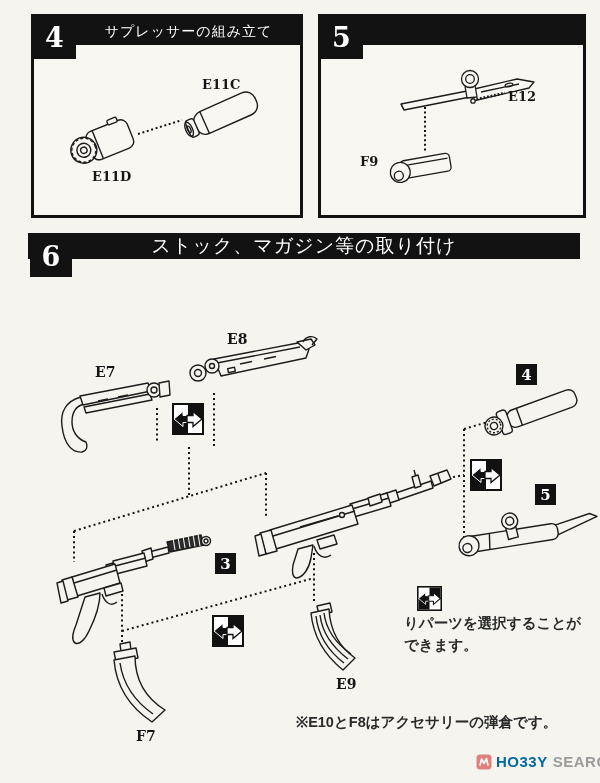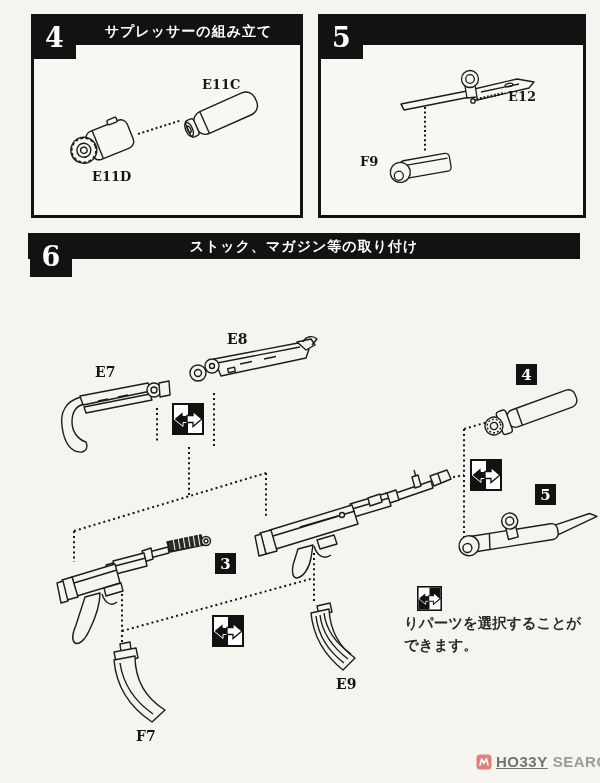--- a/index.html
+++ b/index.html
@@ -12,28 +12,28 @@
   .panel{ position:absolute; border:3px solid #121212; background:#f8f7f2; box-sizing:border-box; }
   .panel-header{ position:relative; height:28px; background:#121212; }
   .step-num{
     position:absolute; left:-1px; top:-1px; width:43px; height:43px;
     background:#121212; color:#fff; z-index:3;
     font-family:"DejaVu Serif", serif; font-weight:bold; font-size:27px;
     display:flex; align-items:center; justify-content:center;
   }
   .step-title{
     position:absolute; left:43px; right:0; top:0; height:28px;
-    color:#fff; font-weight:bold; font-size:14px; letter-spacing:1px;
+    color:#fff; font-weight:normal; font-size:14px; letter-spacing:1px;
     line-height:28px; text-align:center; white-space:nowrap;
   }
   .panel-art{ position:absolute; left:0; top:28px; }
   
   .bar6{ position:absolute; left:28px; top:233px; width:552px; height:26px; background:#121212; }
   .bar6 .step-num{ left:2px; top:2px; width:42px; height:42px; }
-  .bar6 .step-title{ left:0; right:0; height:26px; line-height:26px; font-size:14px; }
+  .bar6 .step-title{ left:0; right:0; height:26px; line-height:26px; font-size:19px; }
   
   .main-art{ position:absolute; left:0; top:280px; }
   svg text.part-label{ font-family:"DejaVu Serif", serif; font-weight:bold; font-size:14px; fill:#161616; }
   svg text.part-label-sm{ font-family:"DejaVu Serif", serif; font-weight:bold; font-size:13px; fill:#161616; }
   svg text.badge-num{ font-family:"DejaVu Serif", serif; font-weight:bold; font-size:15px; fill:#ffffff; text-anchor:middle; }
   
   .note-selection{ position:absolute; left:404px; top:586px; width:200px; font-size:14.5px; line-height:22px; font-weight:600; color:#2a2a2a; }
   .note-selection .nline1{ display:flex; align-items:center; margin-left:13px; margin-bottom:1px; }
   .note-selection .nline1 svg{ margin-right:6px; flex:0 0 auto; }
   .note-accessory{ position:absolute; left:296px; top:711px; font-size:14.5px; font-weight:600; color:#2a2a2a; white-space:nowrap; }
@@ -281,23 +281,24 @@
   <div class="note-selection">
     <div class="nline1">
       <svg width="25" height="25" viewBox="0 0 32 32">
           <use href="#choiceIcon"></use>
         </svg>
     </div>
     <div>りパーツを選択することが</div>
     <div>できます。</div>
   </div>
 
+  <div class="note-accessory">※E10とF8はアクセサリーの弾倉です。</div>
 
   <div class="logo">
     <svg class="mark" width="16" height="16" viewBox="0 0 16 16">
       <rect x="0.5" y="0.5" width="15" height="15" rx="3.5" fill="#e0807c"></rect>
       <path d="M4 11 L5.6 5 L8 9.5 L10.4 4.5 L12 11" fill="none" stroke="#ffffff" stroke-width="1.6" stroke-linejoin="round" stroke-linecap="round"></path>
     </svg>
-    <span class="hobby" style="color: #737373; text-decoration: underline;">HO33Y</span>
+    <span class="hobby" style="color: #0369a1;">HO33Y</span>
     <span class="search" style="color: rgb(155, 155, 155);">SEARCH</span>
   </div>
 
 </div>
 
 </body></html>

